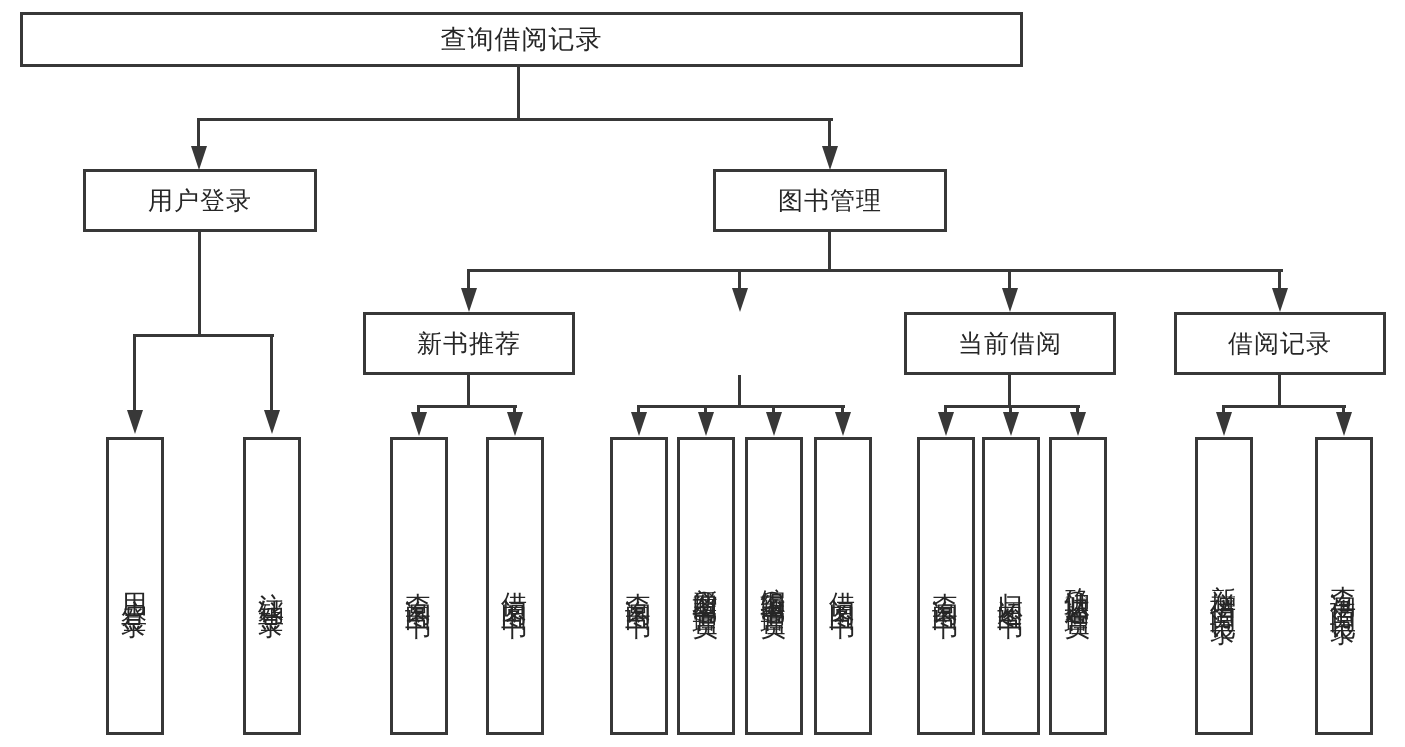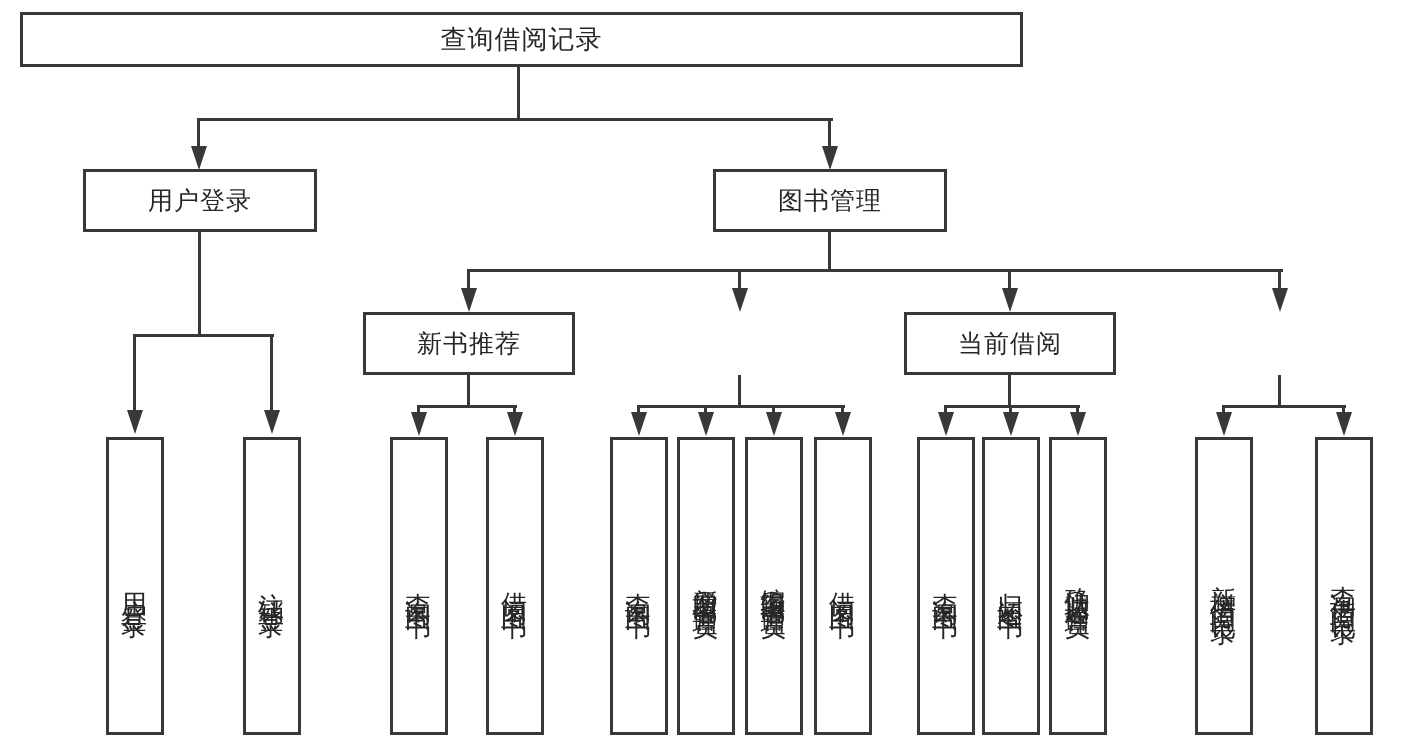--- a/index.html
+++ b/index.html
@@ -73,20 +73,21 @@
 
 <div class="canvas">
 
   <div class="box hbox root-box" id="b-root">查询借阅记录</div>
 
   <div class="box hbox" id="b-user">用户登录</div>
   <div class="box hbox" id="b-m1">新书推荐</div>
 
   <div class="box hbox" id="b-mgmt">图书管理</div>
   <div class="box hbox" id="b-m3">当前借阅</div>
+  <div class="box hbox" id="b-m4">借阅记录</div>
 
   <div class="box leafbox" id="lf-1">
       <span class="vtext">用户登录</span>
     </div>
   <div class="box leafbox" id="lf-2">
       <span class="vtext">注销登录</span>
     </div>
   <div class="box leafbox" id="lf-3">
       <span class="vtext">查询图书</span>
     </div>

